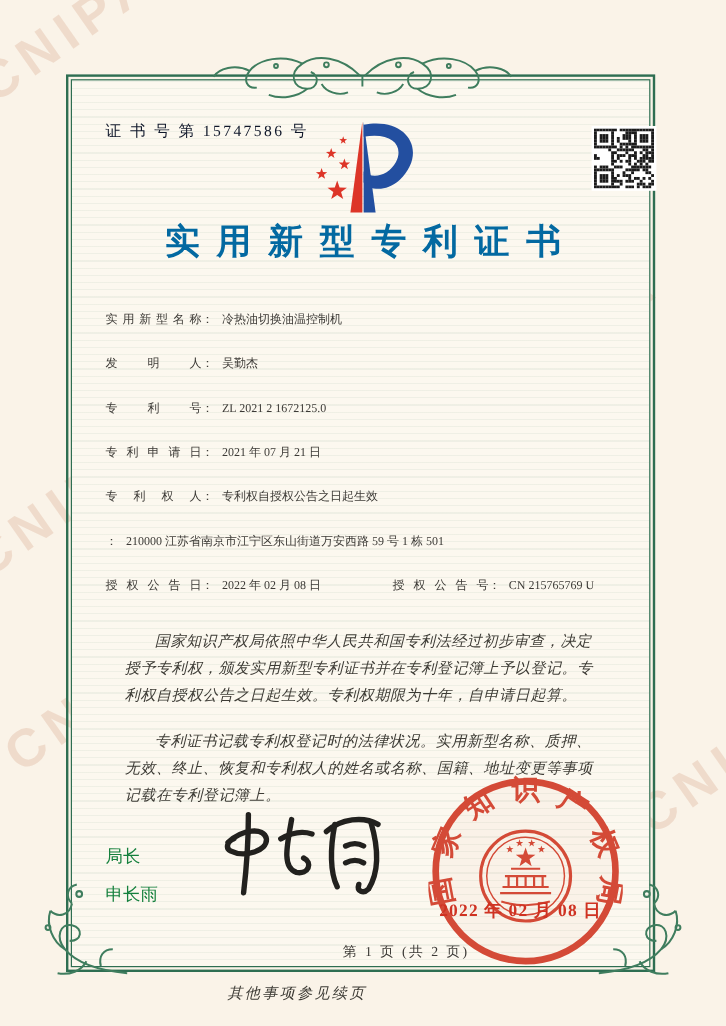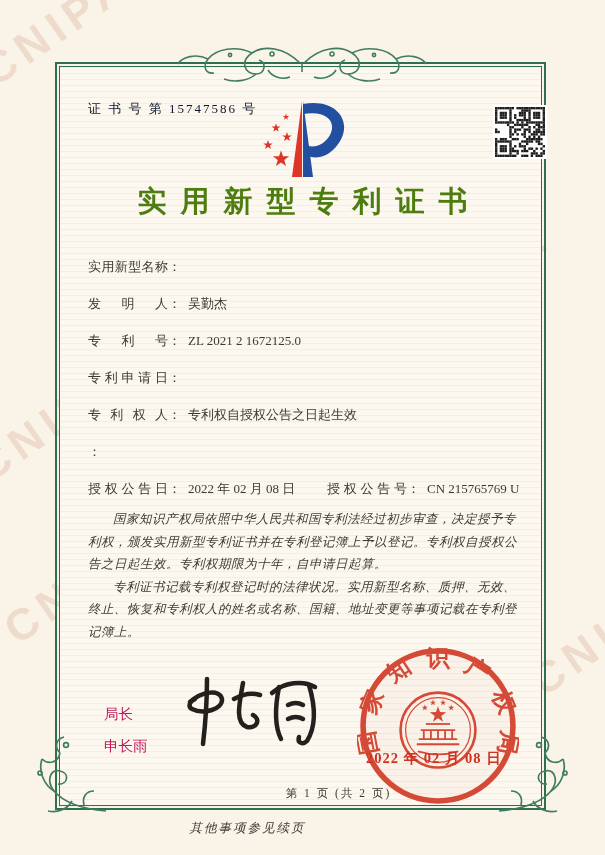--- a/index.html
+++ b/index.html
@@ -33,41 +33,41 @@
     letter-spacing:2px; color:#0f172a;
   }
   .logo{position:absolute; left:250px; top:97px; width:106px; height:84px;}
   .qr{
     position:absolute; left:493px; top:105px; width:54px; height:54px;
     background:#ffffff; padding:2px; box-sizing:border-box;
   }
   .title{
     position:absolute; left:0; top:182px; width:605px; text-align:center;
     font-size:29px; font-weight:bold; letter-spacing:14px; padding-left:14px;
-    box-sizing:border-box; color:#4d7c0f;
-  }
-  .fields{position:absolute; left:88px; top:257px; width:433px; font-size:13px;}
+    box-sizing:border-box; color:#0369a1;
+  }
+  .fields{position:absolute; left:88px; top:257px; width:433px; font-size:10px;}
   .frow{display:flex; margin-bottom:17px; line-height:20px;}
   .flabel{
     flex:0 0 80px; width:80px; display:inline-block;
     text-align:justify; text-align-last:justify;
   }
   .fcolon{flex:0 0 auto; margin-right:7px;}
   .fvalue{flex:1 1 auto;}
   .pair{display:flex;}
   .pair-first{flex:0 0 239px;}
   .paras{
     position:absolute; left:88px; top:508px; width:433px;
     font-size:12.5px; line-height:1.8; font-style:italic;
     letter-spacing:0.5px; color:#3d3b35;
   }
-  .paras p{margin:0; text-indent:2em;}
+  .paras p{margin:16px; text-indent:2em;font-family:Liberation Mono, monospace;}
   .officer{
-    position:absolute; left:104px; top:698px; font-size:14.5px;
-    line-height:32px; color:#be185d;
+    position:absolute; left:88px; top:698px; font-size:14.5px;
+    line-height:32px; color:#15803d;
   }
   .signature{position:absolute; left:176px; top:670px; width:150px; height:88px;}
   .seal{position:absolute; left:357px; top:645px; width:162px; height:162px; opacity:0.94;}
   .seal-date{
     position:absolute; left:366px; top:749px; width:160px;
     font-size:14.5px; font-weight:bold; letter-spacing:1px;
     color:#cf3222; z-index:5;
   }
   .page-num{
     position:absolute; left:55px; top:786px; width:567px; text-align:center;
@@ -398,42 +398,45 @@
         <rect x="47.05" y="49.52" width="2.48" height="2.48"></rect>
       </svg>
   </div>
 
   <div class="title">实用新型专利证书</div>
 
   <div class="fields">
     <div class="frow">
       <span class="flabel">实用新型名称</span>
         <span class="fcolon">：</span>
+      <span class="fvalue">冷热油切换油温控制机</span>
     </div>
     <div class="frow">
       <span class="flabel">发明人</span>
         <span class="fcolon">：</span>
       <span class="fvalue">吴勤杰</span>
     </div>
     <div class="frow">
       <span class="flabel">专利号</span>
         <span class="fcolon">：</span>
       <span class="fvalue">ZL 2021 2 1672125.0</span>
     </div>
     <div class="frow">
       <span class="flabel">专利申请日</span>
         <span class="fcolon">：</span>
+      <span class="fvalue">2021 年 07 月 21 日</span>
     </div>
     <div class="frow">
       <span class="flabel">专利权人</span>
         <span class="fcolon">：</span>
       <span class="fvalue">专利权自授权公告之日起生效</span>
     </div>
     <div class="frow">
         <span class="fcolon">：</span>
+      <span class="fvalue">210000 江苏省南京市江宁区东山街道万安西路 59 号 1 栋 501</span>
     </div>
     <div class="frow">
       <div class="pair pair-first">
         <span class="flabel">授权公告日</span>
           <span class="fcolon">：</span>
         <span class="fvalue">2022 年 02 月 08 日</span>
       </div>
       <div class="pair">
         <span class="flabel">授权公告号</span>
           <span class="fcolon">：</span>

